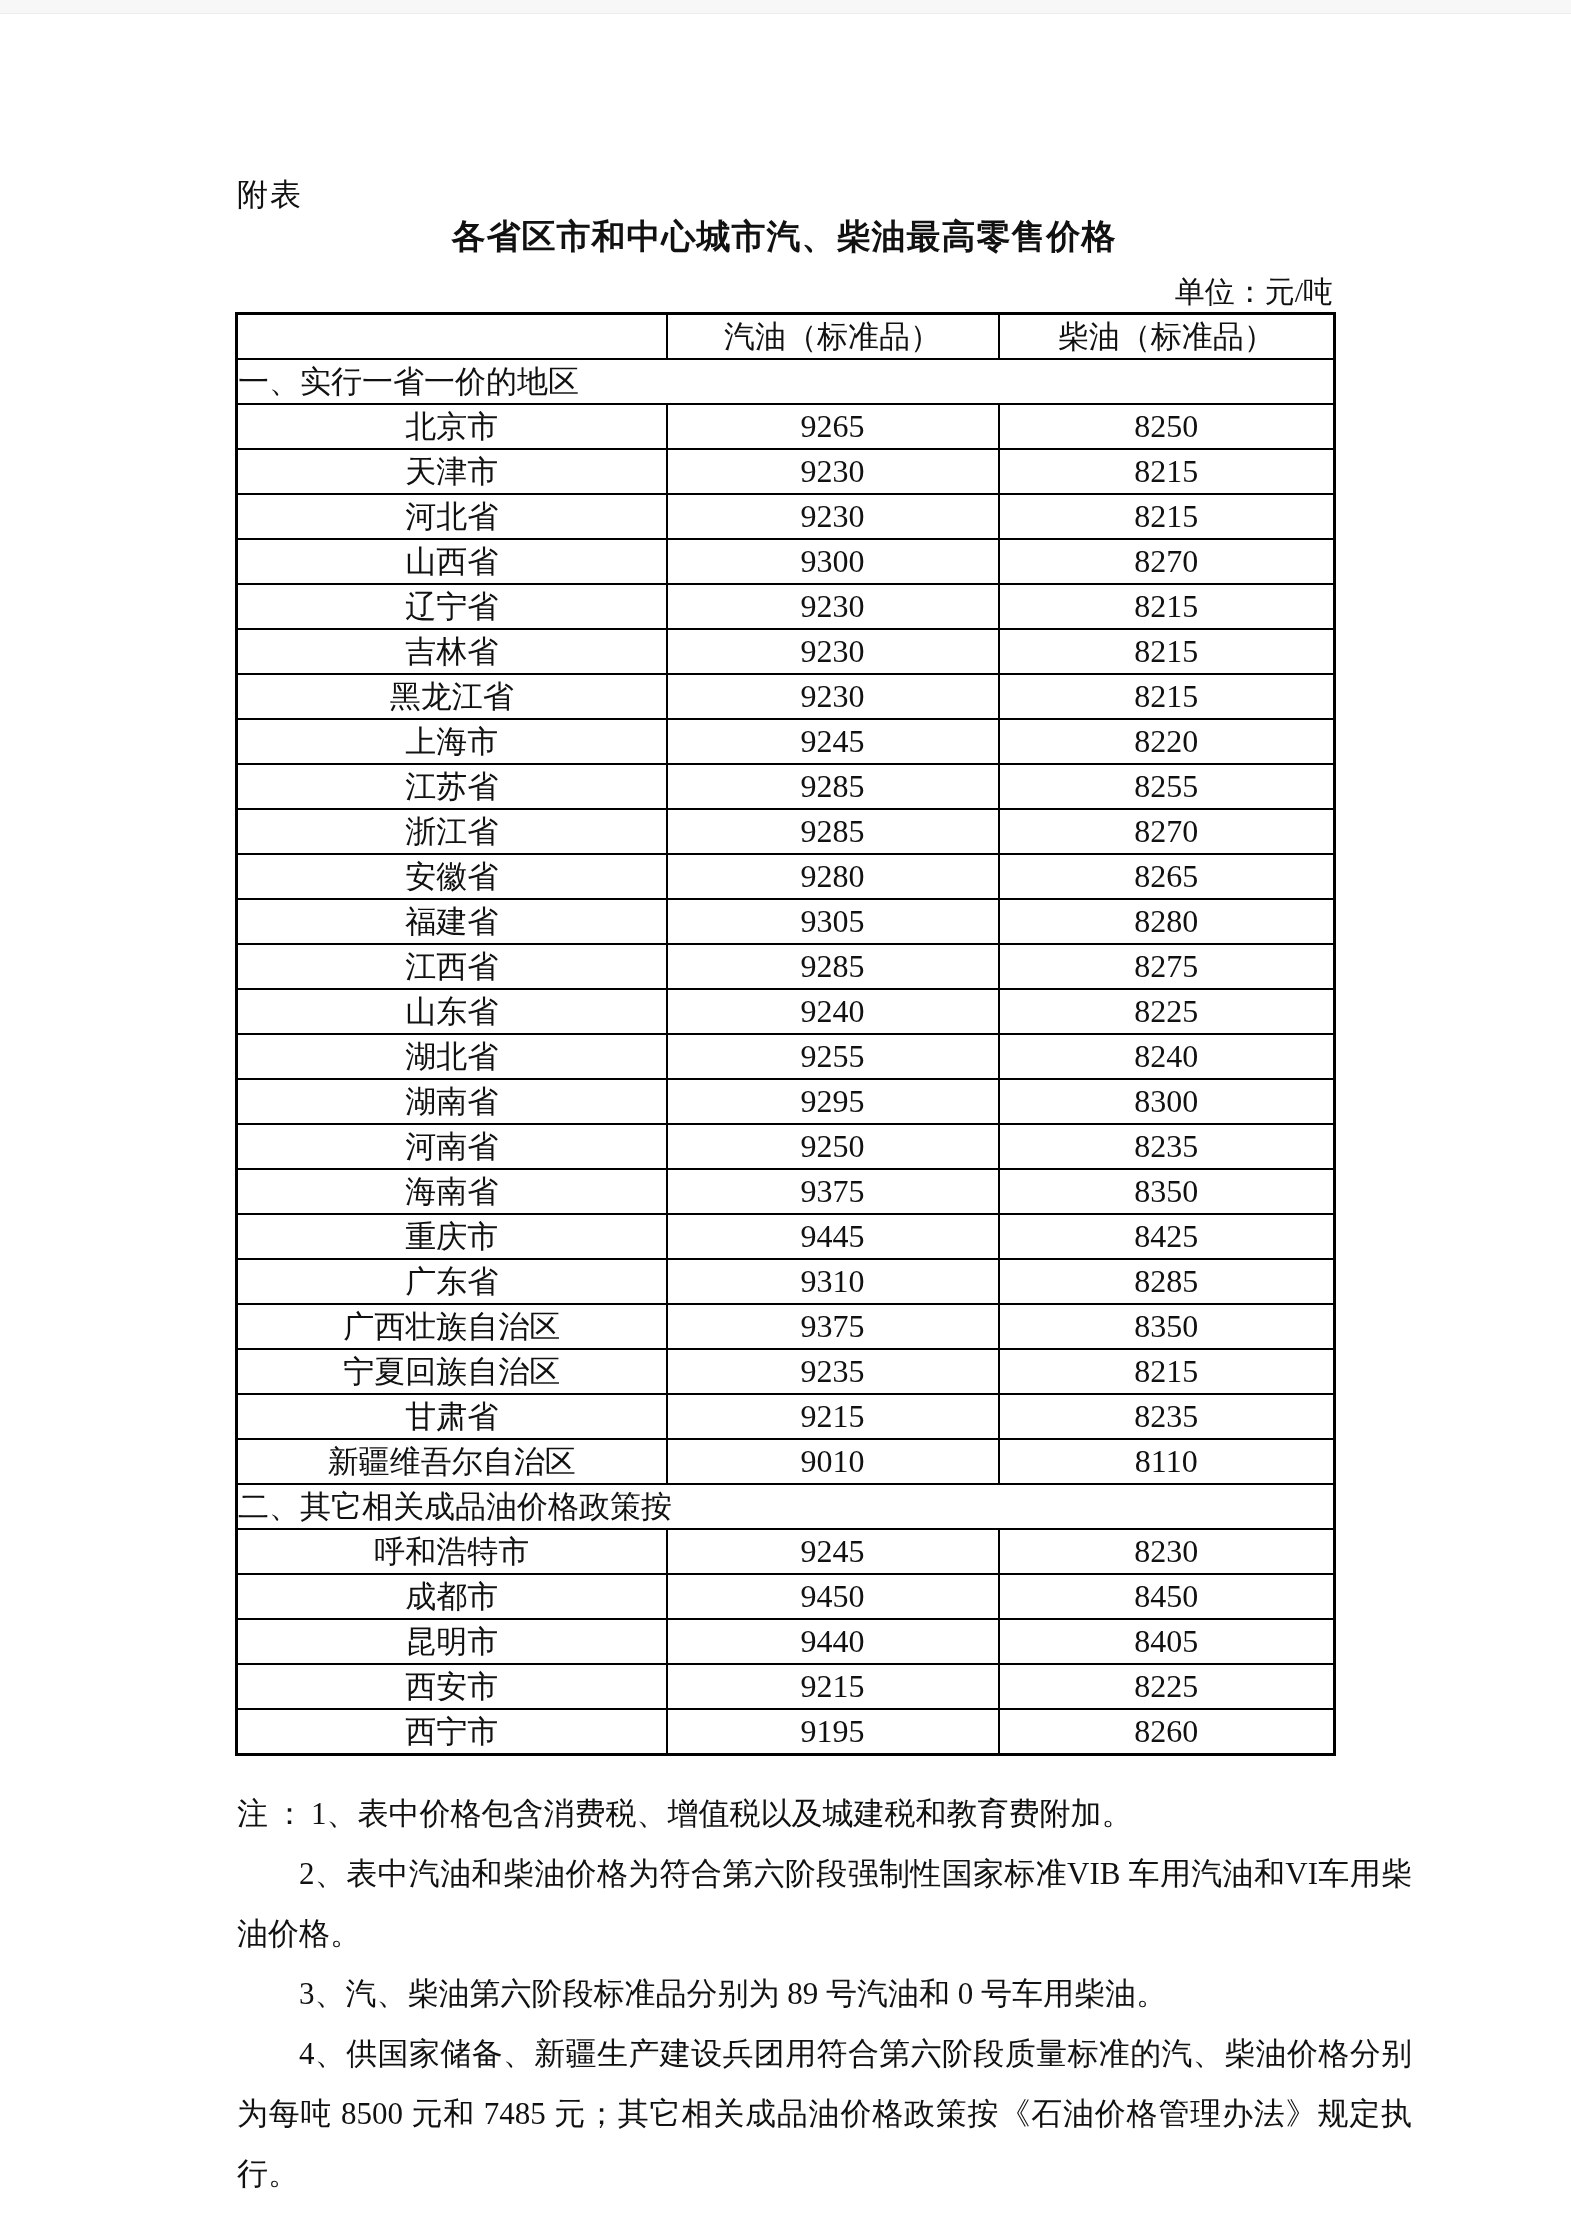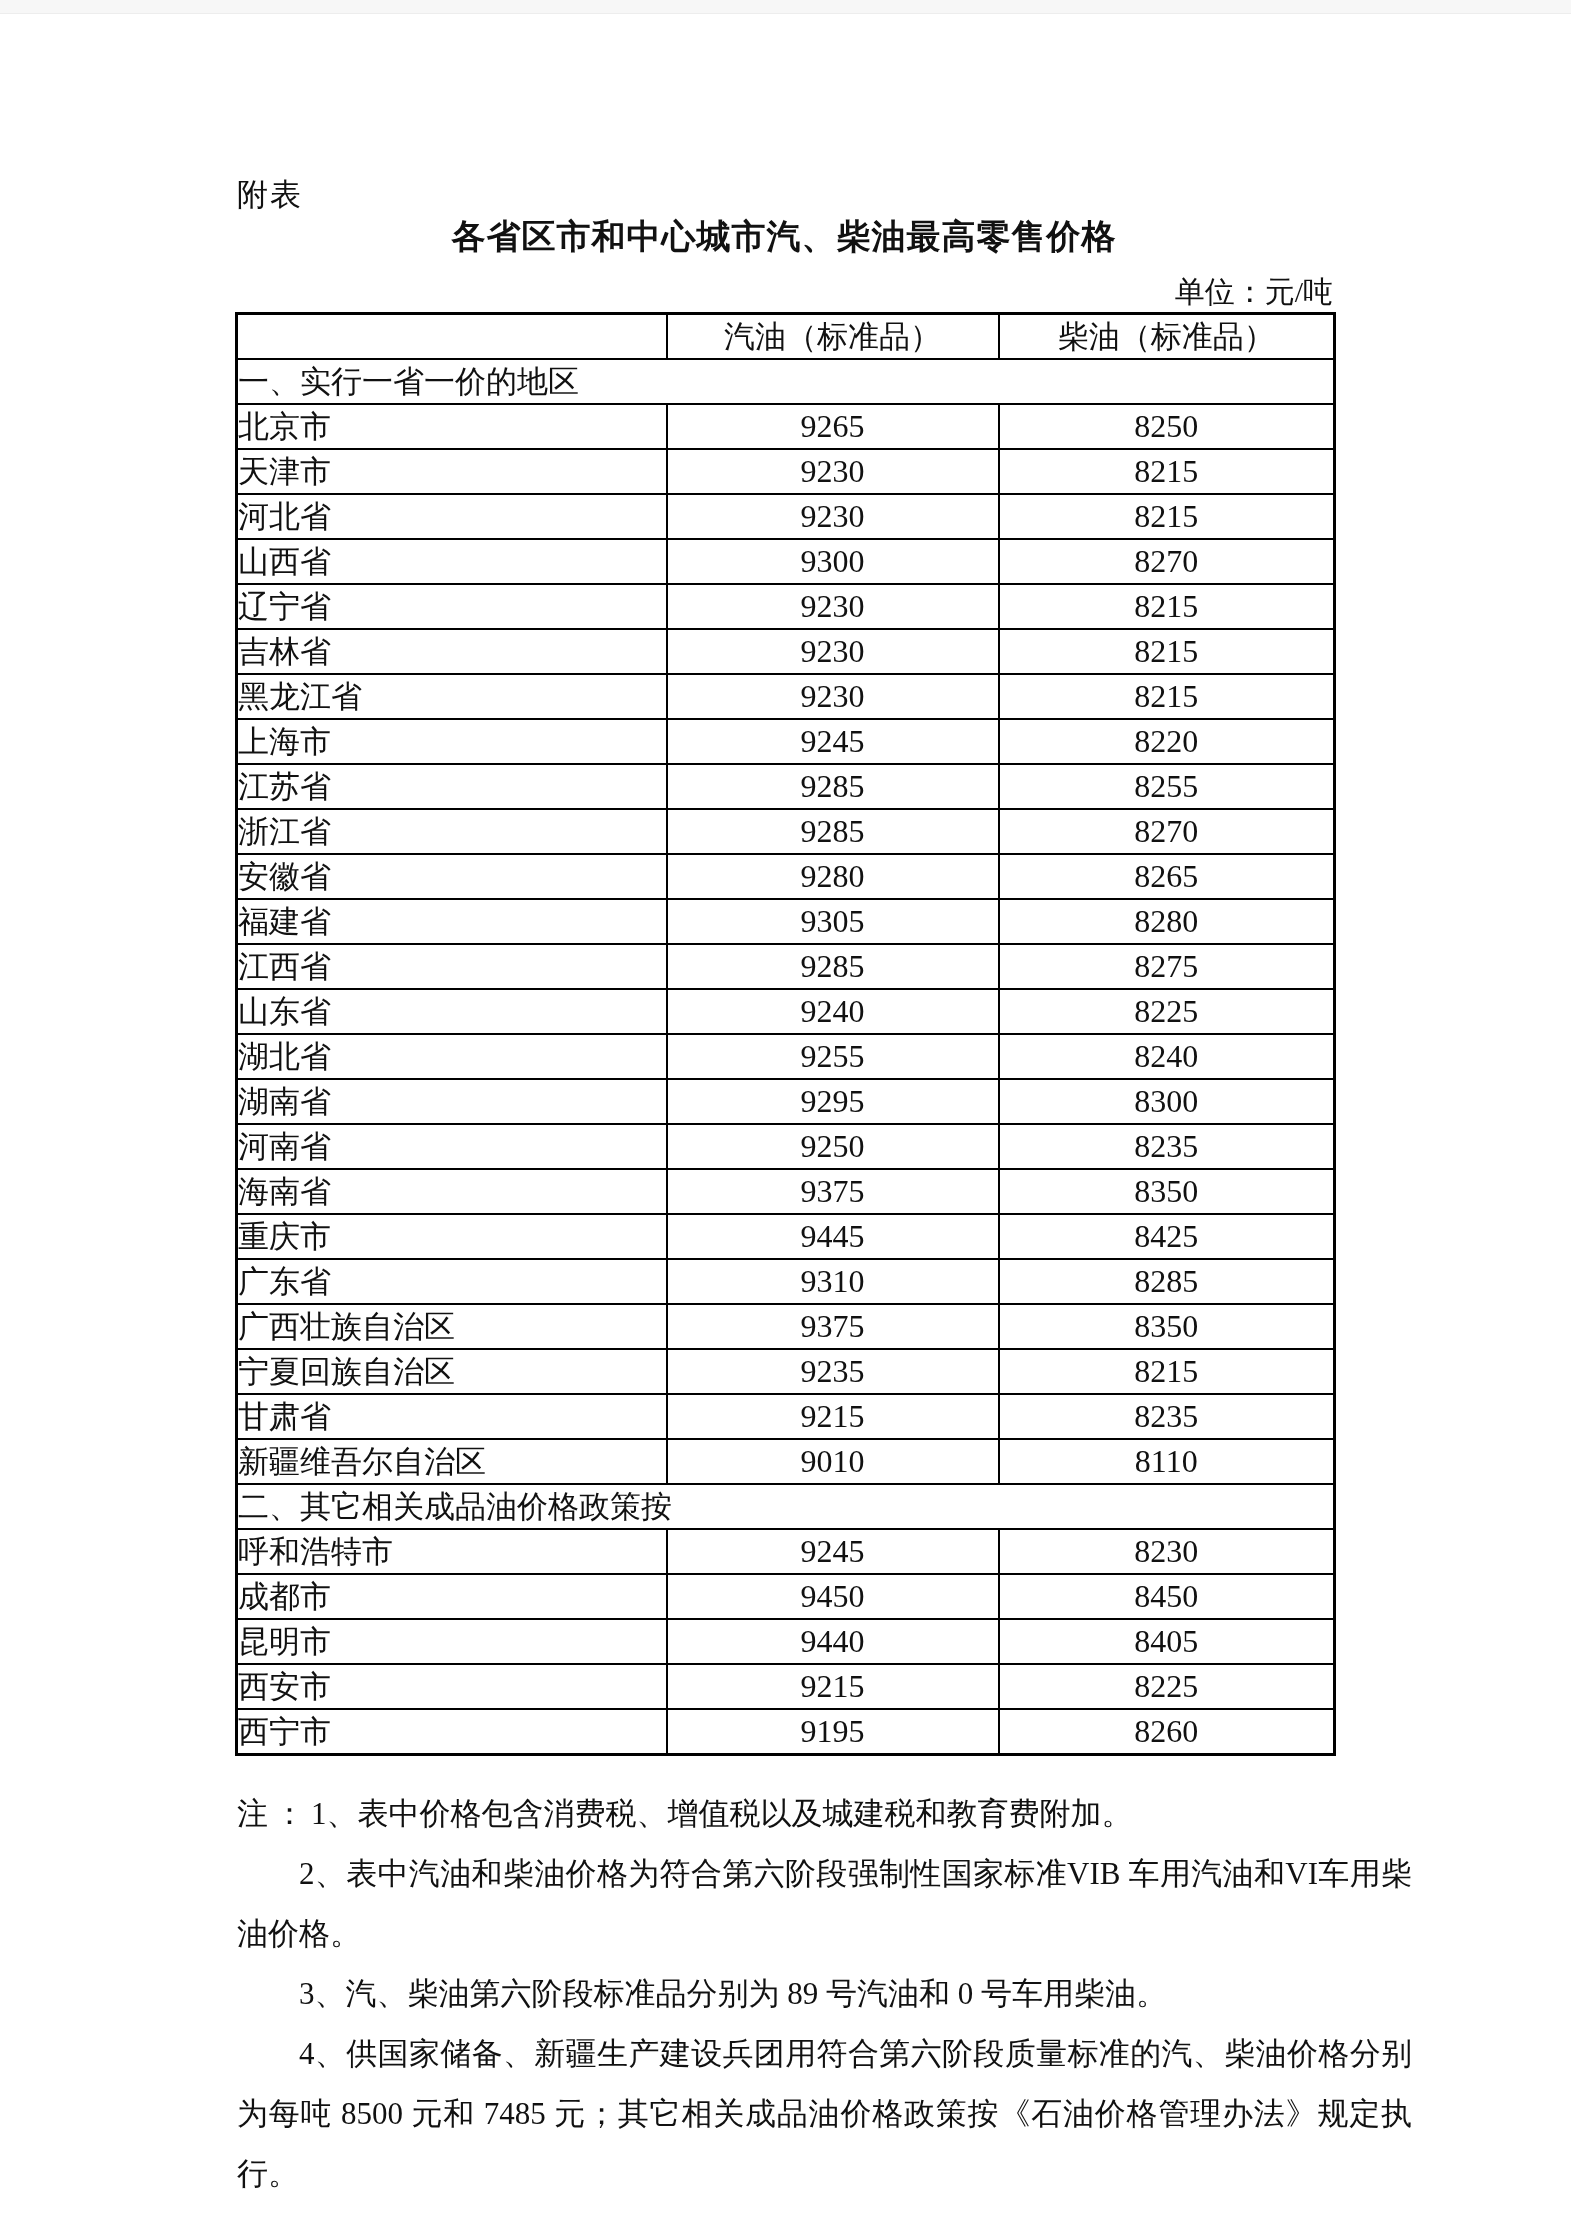--- a/index.html
+++ b/index.html
@@ -38,21 +38,21 @@
   #price-table td, #price-table th{
     border:2px solid #000;
     height:43px;
     padding:0;
     vertical-align:middle;
     font-weight:normal;
     overflow:hidden;white-space:nowrap;
   }
   #price-table th{font-size:31px;text-align:center;}
   td.section-cell{text-align:left;padding-left:8px;}
-  td.region-cell{text-align:left;padding-left:118px;}
+  td.region-cell{text-align:center;padding-left:118px;}
   td.num-cell{text-align:center;font-size:32px;}
   #notes{
     position:absolute;left:237px;top:1784px;width:1175px;
     font-size:31px;line-height:60px;
   }
   #notes p{margin:0;padding:0;text-align:justify;}
   #notes p.indented{text-indent:62px;}
   #notes .note-label{letter-spacing:6px;}
 </style>
 </head>

